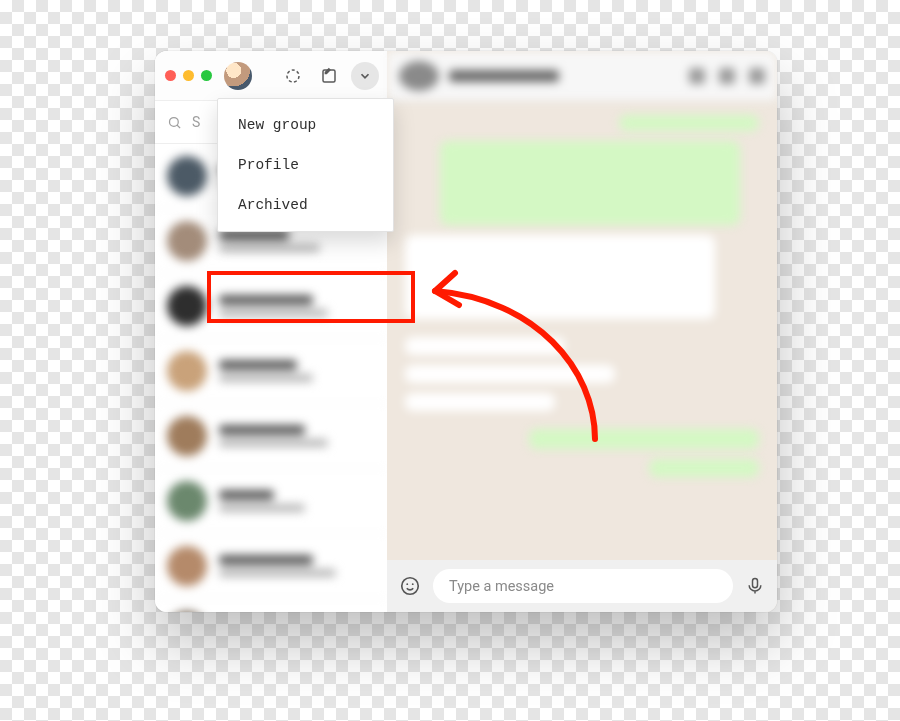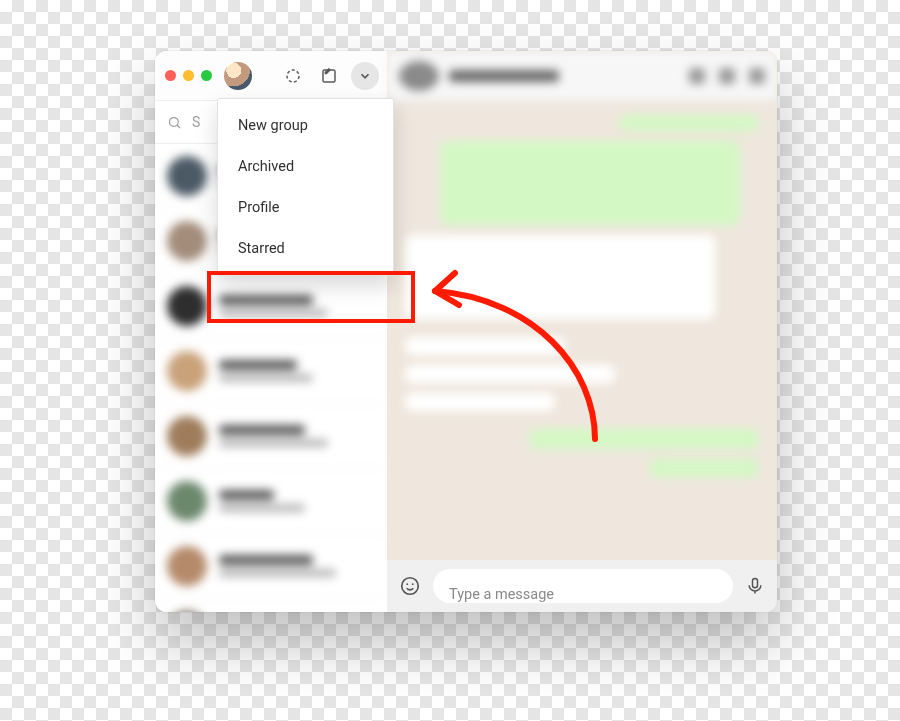--- a/index.html
+++ b/index.html
@@ -134,37 +134,38 @@
   .m7 { width:230px; height:20px; margin-left:auto; margin-top:18px;}
   .m8 { width:110px; height:18px; margin-left:auto; }
 
   .composer {
     height:52px; background:#f0f0f0;
     display:flex; align-items:center; gap:12px;
     padding:0 12px;
   }
   .composer .input {
     flex:1; height:34px; border-radius:18px; background:#ffffff;
-    display:flex; align-items:flex-end; padding:0 16px; color:#8a8a8a;
+    display:flex; align-items:center; padding:0 16px; color:#8a8a8a;
     font-size:14.5px;
   }
   .composer .cicon { color:#555; display:flex; }
 
   
   .dropdown {
     position:absolute;
     left: 62px;
     top: 47px;
     width: 175px;
     background:#fff;
     border:1px solid #e2e2e2;
     border-radius:2px;
     box-shadow: 0 10px 22px rgba(0,0,0,0.15);
     z-index: 10;
     padding: 6px 0;
+    font-family: Liberation Mono, monospace;
   }
   .dropdown .item {
     padding: 12px 20px;
     font-size: 14.5px;
     color:#303030;
     cursor:pointer;
   }
 
   
   .settings-highlight {
@@ -327,23 +328,22 @@
           <svg width="20" height="20" viewBox="0 0 24 24" fill="none" stroke="#555" stroke-width="1.8">
             <rect x="9" y="3" width="6" height="11" rx="3"></rect>
             <path d="M5 11a7 7 0 0 0 14 0M12 18v3"></path>
           </svg>
         </div>
       </div>
     </div>
 
     <div class="dropdown">
       <div class="item"><span>New group</span></div>
+      <div class="item"><span>Profile</span></div>
       <div class="item"><span>Archived</span></div>
-      <div class="item"><span>Profile</span></div>
-      <div class="item"><span>Starred</span></div>
     </div>
 
     <div class="settings-highlight"></div>
     <svg class="arrow" viewBox="0 0 220 200">
       <path d="M180 190 C 180 120, 120 50, 20 42" fill="none" stroke="#ff1a00" stroke-width="6" stroke-linecap="round"></path>
       <path d="M20 42 l20 -18 M20 42 l24 14" fill="none" stroke="#ff1a00" stroke-width="6" stroke-linecap="round"></path>
     </svg>
 
   </div>
 

